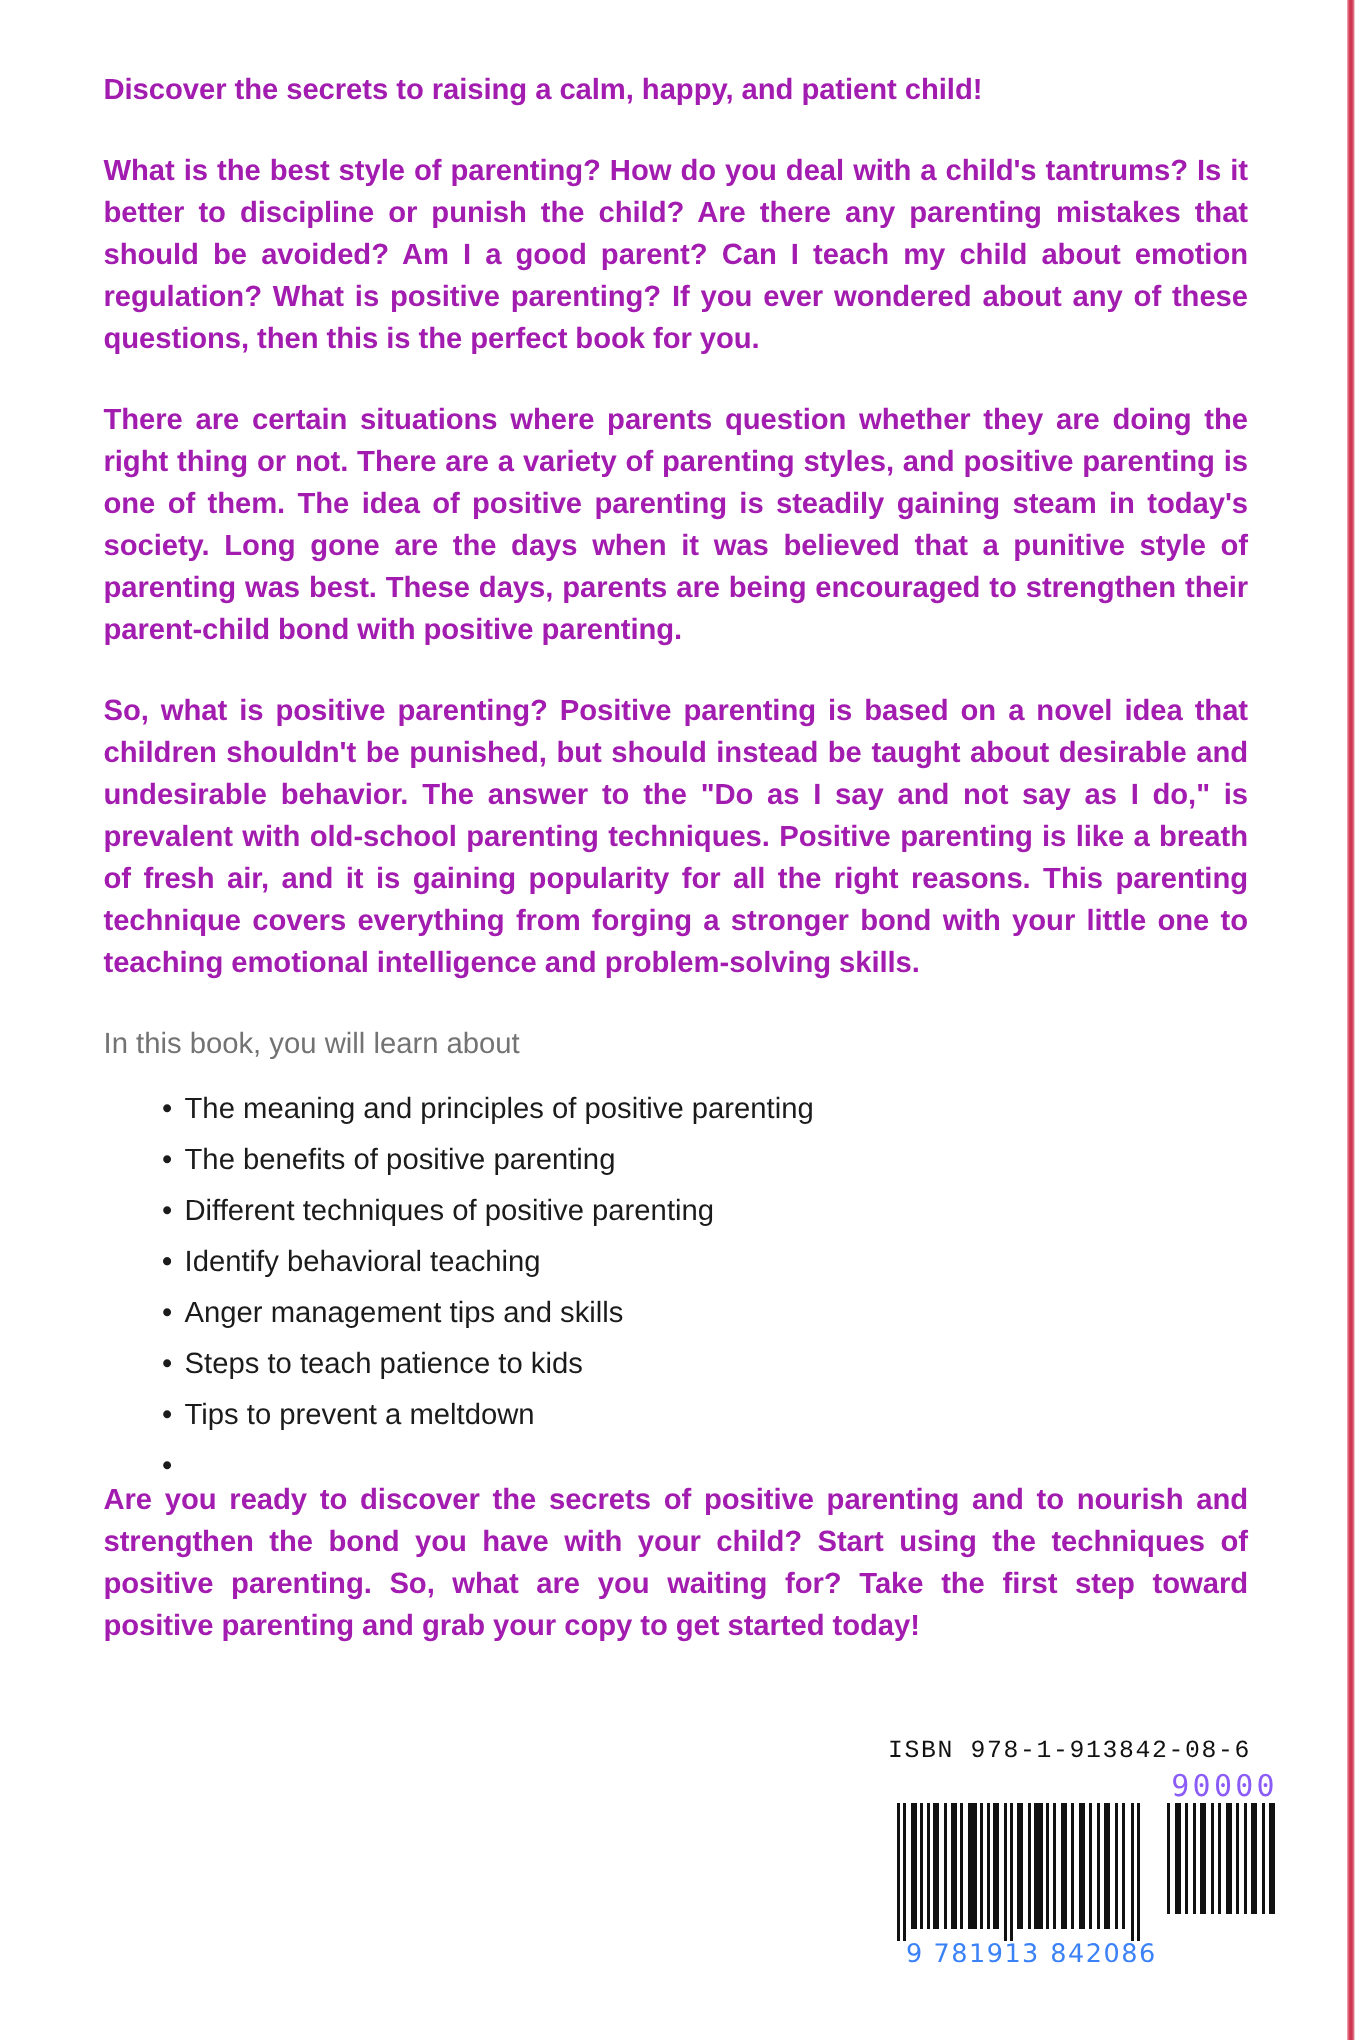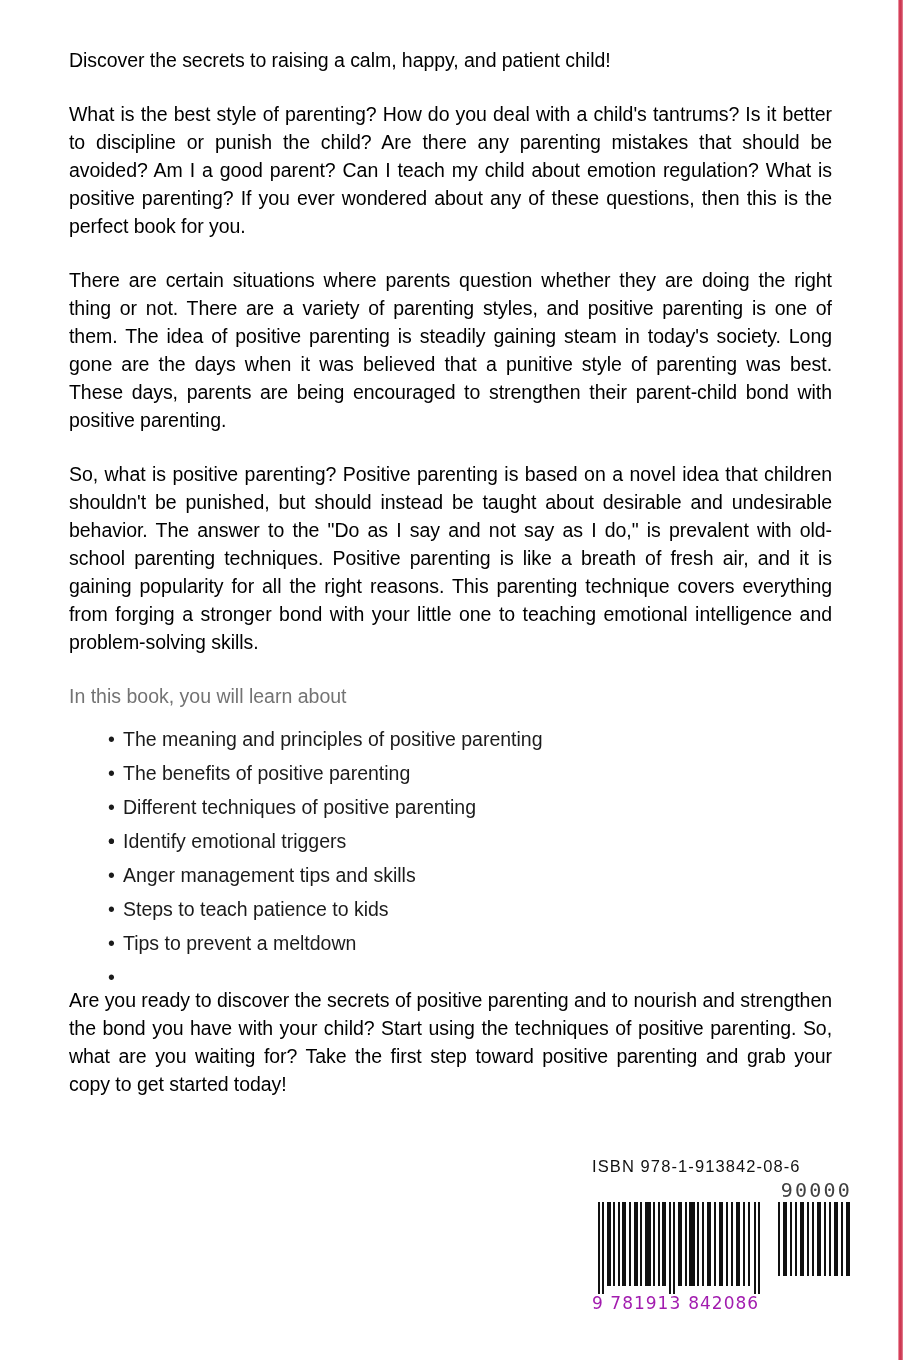--- a/index.html
+++ b/index.html
@@ -37,24 +37,25 @@
     position: absolute;
     left: 69px;
     top: 46px;
     width: 763px;
   }
 
   p.body-text {
     margin: 0 0 26px 0;
     font-size: 19.5px;
     line-height: 28px;
-    color: #000000;
+    color: #a21caf;
     text-align: justify;
     text-justify: inter-word;
     letter-spacing: -0.05px;
+    font-weight: bold;
   }
   p.body-text.no-justify {
     text-align: left;
   }
   p.lead-in {
     margin: 0 0 12px 0;
     font-size: 19.5px;
     line-height: 28px;
     color: #737373;
     text-align: left;
@@ -81,56 +82,57 @@
   }
 
   
   .barcode-block {
     position: absolute;
     left: 592px;
     top: 1157px;
     width: 262px;
   }
   .isbn-line {
-    font-family: Liberation Sans, sans-serif;
+    font-family: Liberation Mono, monospace;
     font-size: 16.5px;
     letter-spacing: 1.1px;
     color: #111111;
     text-align: left;
     margin: 0 0 4px 0;
     white-space: nowrap;
   }
   .barcodes {
     display: flex;
     align-items: flex-start;
     gap: 12px;
   }
   .main-barcode { width: 172px; }
   .addon-barcode { width: 76px; }
 
   .addon-number {
     font-family: "DejaVu Sans Mono", "Liberation Mono", monospace;
     font-size: 20px;
     letter-spacing: 2.2px;
-    color: #404040;
+    color: #8b5cf6;
     text-align: right;
     margin: 0 0 2px 0;
     line-height: 20px;
   }
   .addon-spacer { height: 22px; }
 
   .bars { display: block; }
 
   .ean-digits {
     font-family: "DejaVu Sans", "Liberation Sans", sans-serif;
     font-size: 17px;
-    color: #a21caf;
+    color: #3b82f6;
     letter-spacing: 0.5px;
     margin-top: -1px;
     white-space: nowrap;
+    margin-left: 12px;
   }
   .ean-digits .d-lead { margin-right: 7px; }
   .ean-digits .d-left { letter-spacing: 1px; }
   .ean-digits .d-right { letter-spacing: 1px; margin-left: 7px; }
 </style>
 </head>
 <body>
 
 <div class="page">
 
@@ -159,21 +161,21 @@
       </li>
       <li>
         <span class="bullet-dot">•</span>
         <span>Different techniques of positive parenting</span>
       </li>
       <li>
         <span class="bullet-dot">•</span>
       </li>
       <li>
         <span class="bullet-dot">•</span>
-        <span>Identify emotional triggers</span>
+        <span>Identify behavioral teaching</span>
       </li>
       <li>
         <span class="bullet-dot">•</span>
         <span>Anger management tips and skills</span>
       </li>
       <li>
         <span class="bullet-dot">•</span>
         <span>Steps to teach patience to kids</span>
       </li>
       <li>

